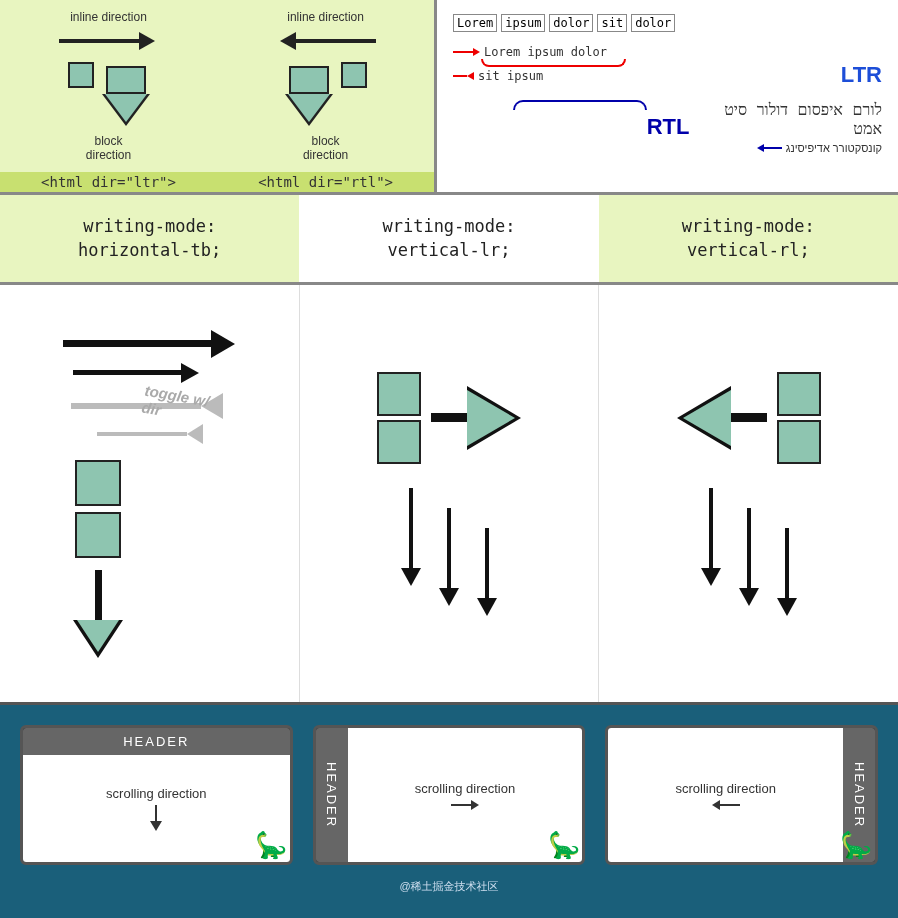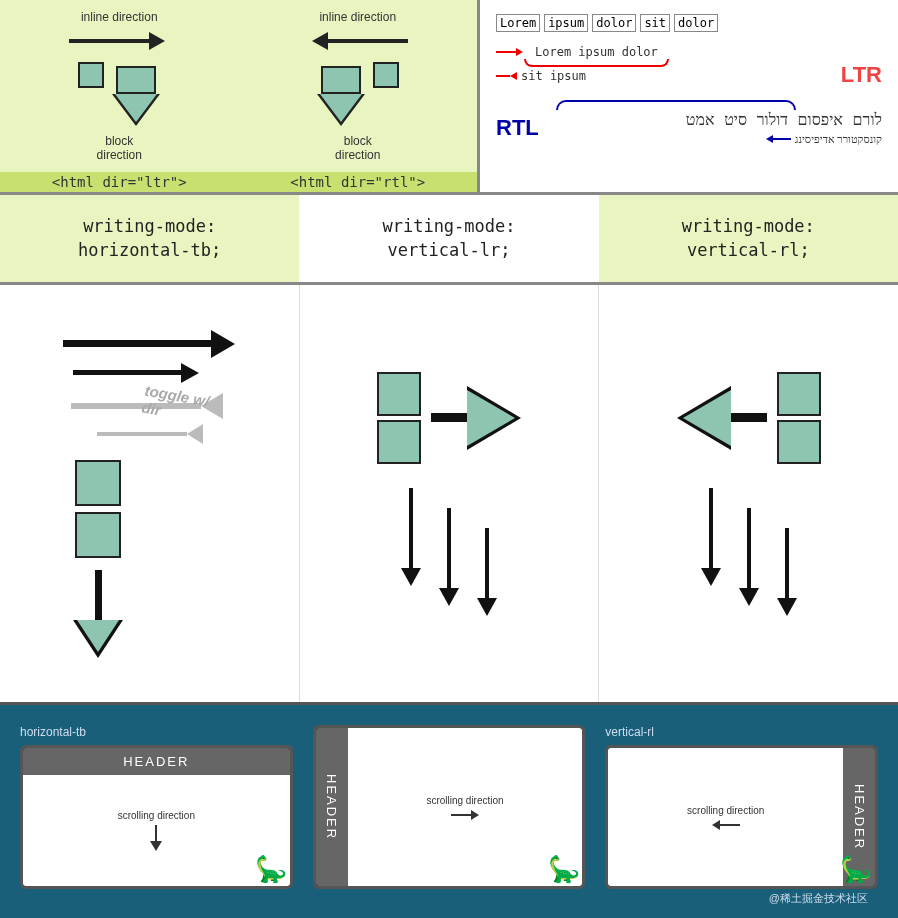--- a/index.html
+++ b/index.html
@@ -136,21 +136,21 @@
     
     .s1-right {
       flex: 1;
       background: #fff;
       display: flex;
       flex-direction: column;
       padding: 14px 16px;
       gap: 8px;
     }
     .ltr-label {
-      color: #ef4444;
+      color: #1d4ed8;
       font-size: 22px;
       font-weight: bold;
       font-family: Arial, sans-serif;
       margin-left: auto;
       margin-top: 22px;
     }
     .rtl-label {
       color: #00a;
       font-size: 22px;
       font-weight: bold;
@@ -248,21 +248,21 @@
       flex: 1;
       background: #fff;
       display: flex;
       flex-direction: column;
       align-items: center;
       justify-content: center;
       position: relative;
     }
     .s4-scroll-text {
       font-family: Arial, sans-serif;
-      font-size: 10px;
+      font-size: 13px;
       color: #333;
       text-align: right;
     }
     .s4-scroll-arrow-down {
       display: flex;
       flex-direction: column;
       align-items: center;
       margin-top: 4px;
     }
     .s4-scroll-arrow-down .shaft {
@@ -345,22 +345,22 @@
       padding: 6px;
       display: flex;
       align-items: center;
       justify-content: center;
       width: 32px;
     }
 
     
     .watermark-row {
       display: flex;
-      justify-content: flex-end;
-      padding: 2px 10px;
+      justify-content: center;
+      padding: 14px 10px;
     }
     .watermark {
       color: #cde;
       font-family: Arial, sans-serif;
       font-size: 11px;
     }
   </style>
 </head>
 <body>
 
@@ -411,21 +411,21 @@
     <div style="display:flex; gap:4px; align-items:center;">
       <span style="border:1.5px solid #888;padding:1px 3px;font-family:monospace;font-size:12px;">Lorem</span>
       <span style="border:1.5px solid #888;padding:1px 3px;font-family:monospace;font-size:12px;">ipsum</span>
       <span style="border:1.5px solid #888;padding:1px 3px;font-family:monospace;font-size:12px;">dolor</span>
       <span style="border:1.5px solid #888;padding:1px 3px;font-family:monospace;font-size:12px;">sit</span>
       <span style="border:1.5px solid #888;padding:1px 3px;font-family:monospace;font-size:12px;">dolor</span>
     </div>
 
     <div style="display:flex; align-items:center; gap:8px;">
       <div style="display:flex;flex-direction:column;">
-        <div style="display:flex;align-items:center;gap:12px;">
+        <div style="display:flex;align-items:center;gap:4px;">
 
           <div style="display:flex;align-items:center;">
             <div style="width:20px;height:2px;background:#e00;"></div>
             <div style="width:0;height:0;border-top:4px solid transparent;border-bottom:4px solid transparent;border-left:7px solid #e00;"></div>
           </div>
           <span style="font-family:monospace;font-size:12px;color:#333;">Lorem ipsum dolor</span>
         </div>
 
         <div style="width:145px;height:8px;border-bottom:2px solid #e00;border-left:2px solid #e00;border-right:2px solid #e00;border-radius:0 0 50px 50px;margin-left:28px;"></div>
         <div style="display:flex;align-items:center;gap:4px;margin-top:2px;">
@@ -433,35 +433,35 @@
           <div style="display:flex;align-items:center;flex-direction:row-reverse;">
             <div style="width:0;height:0;border-top:4px solid transparent;border-bottom:4px solid transparent;border-right:7px solid #e00;"></div>
             <div style="width:14px;height:2px;background:#e00;"></div>
           </div>
           <span style="font-family:monospace;font-size:12px;color:#333;">sit ipsum</span>
         </div>
       </div>
       <span class="ltr-label">LTR</span>
     </div>
 
-    <div style="display:flex;flex-direction:column;align-items:flex-start;margin-top:4px;">
+    <div style="display:flex;align-items:flex-start;margin-top:4px;">
 
       <div style="width:240px;height:10px;border-top:2px solid #00a;border-left:2px solid #00a;border-right:2px solid #00a;border-radius:50px 50px 0 0;margin-left:60px;"></div>
       <div style="display:flex;align-items:center;gap:8px;width:100%;">
         <span class="rtl-label">RTL</span>
         <div style="display:flex;flex-direction:column;align-items:flex-end;flex:1;">
           <span style="font-family:monospace;font-size:16px;color:#333;direction:rtl;">לורם איפסום דולור סיט אמט</span>
 
           <div style="display:flex;align-items:center;gap:4px;margin-top:4px;">
             <div style="display:flex;align-items:center;">
 
               <div style="width:0;height:0;border-top:4px solid transparent;border-bottom:4px solid transparent;border-right:7px solid #00a;"></div>
               <div style="width:18px;height:2px;background:#00a;"></div>
             </div>
-            <span style="font-family:Liberation Serif, serif;font-size:11px;color:#333;direction:rtl;">קונסקטורר אדיפיסינג</span>
+            <span style="font-family:Liberation Sans, sans-serif;font-size:11px;color:#333;direction:rtl;">קונסקטורר אדיפיסינג</span>
           </div>
         </div>
       </div>
     </div>
   </div>
 </div>
 
 <div class="section2">
   <div class="s2-item">
     <span>writing-mode:<br>  horizontal-tb;</span>
@@ -585,21 +585,20 @@
         </div>
       </div>
     </div>
   </div>
 </div>
 
 <div class="section4">
   <div class="s4-row">
 
     <div class="s4-item">
-      <div class="s4-title">horizontal-tb</div>
       <div class="s4-screen s4-screen-htb">
         <div class="s4-header-htb">HEADER</div>
         <div class="s4-body-htb">
           <span class="s4-scroll-text">scrolling direction</span>
           <div class="s4-scroll-arrow-down">
             <div class="shaft"></div>
             <div class="head"></div>
           </div>
 
           <div style="position:absolute;bottom:2px;right:2px;font-size:26px;">🦕</div>
@@ -615,21 +614,20 @@
           <div class="s4-scroll-arrow-right">
             <div class="shaft"></div>
             <div class="head"></div>
           </div>
           <div style="position:absolute;bottom:2px;right:2px;font-size:26px;">🦕</div>
         </div>
       </div>
     </div>
 
     <div class="s4-item">
-      <div class="s4-title">vertical-rl</div>
       <div class="s4-screen" style="flex-direction:row-reverse;">
         <div class="s4-header-vrl">HEADER</div>
         <div class="s4-body-vlr">
           <span class="s4-scroll-text">scrolling direction</span>
           <div class="s4-scroll-arrow-left">
             <div class="shaft"></div>
             <div class="head"></div>
           </div>
           <div style="position:absolute;bottom:2px;right:2px;font-size:26px;">🦕</div>
         </div>

